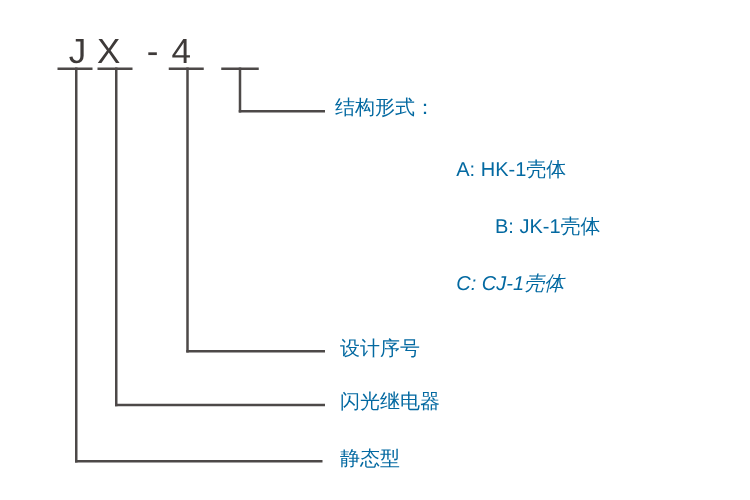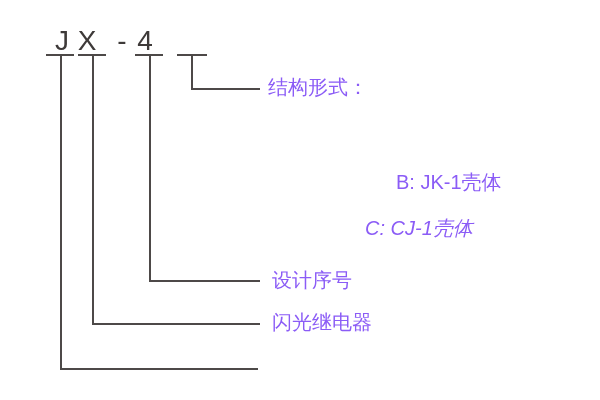--- a/index.html
+++ b/index.html
@@ -29,23 +29,23 @@
     transform: translateX(-50%);
     font-size: 28px;
     line-height: 1;
     color: #3e3a39;
     font-weight: 500;
     white-space: nowrap;
   }
   
   .lbl {
     position: absolute;
-    font-size: 20px;
+    font-size: 16px;
     line-height: 28px;
-    color: #8b5cf6;
+    color: #0369a1;
     white-space: nowrap;
   }
 </style>
 </head>
 <body>
 
 <div class="canvas">
 
   <span class="model-char" style="left:62px">J</span>
   <span class="model-char" style="left:87px">X</span>
@@ -64,19 +64,21 @@
   <div class="line h" style="left:149px; top:280px; width:111px;"></div>
 
   <div class="line v" style="left:92px; top:54px; height:271px;"></div>
   <div class="line h" style="left:92px; top:323px; width:168px;"></div>
 
   <div class="line v" style="left:60px; top:54px; height:316px;"></div>
   <div class="line h" style="left:60px; top:368px; width:198px;"></div>
 
   <div class="lbl" style="left:268px; top:73px;">结构形式：</div>
 
+  <div class="lbl" style="left:365px; top:123px;">A: HK-1壳体</div>
   <div class="lbl" style="left:365px; top:168px;margin-left:31px;">B: JK-1壳体</div>
   <div class="lbl" style="left:365px; top:214px;font-style:italic;">C: CJ-1壳体</div>
 
   <div class="lbl" style="left:272px; top:308px;">闪光继电器</div>
   <div class="lbl" style="left:272px; top:266px;">设计序号</div>
+  <div class="lbl" style="left:272px; top:354px;">静态型</div>
 
 </div>
 
 </body></html>

